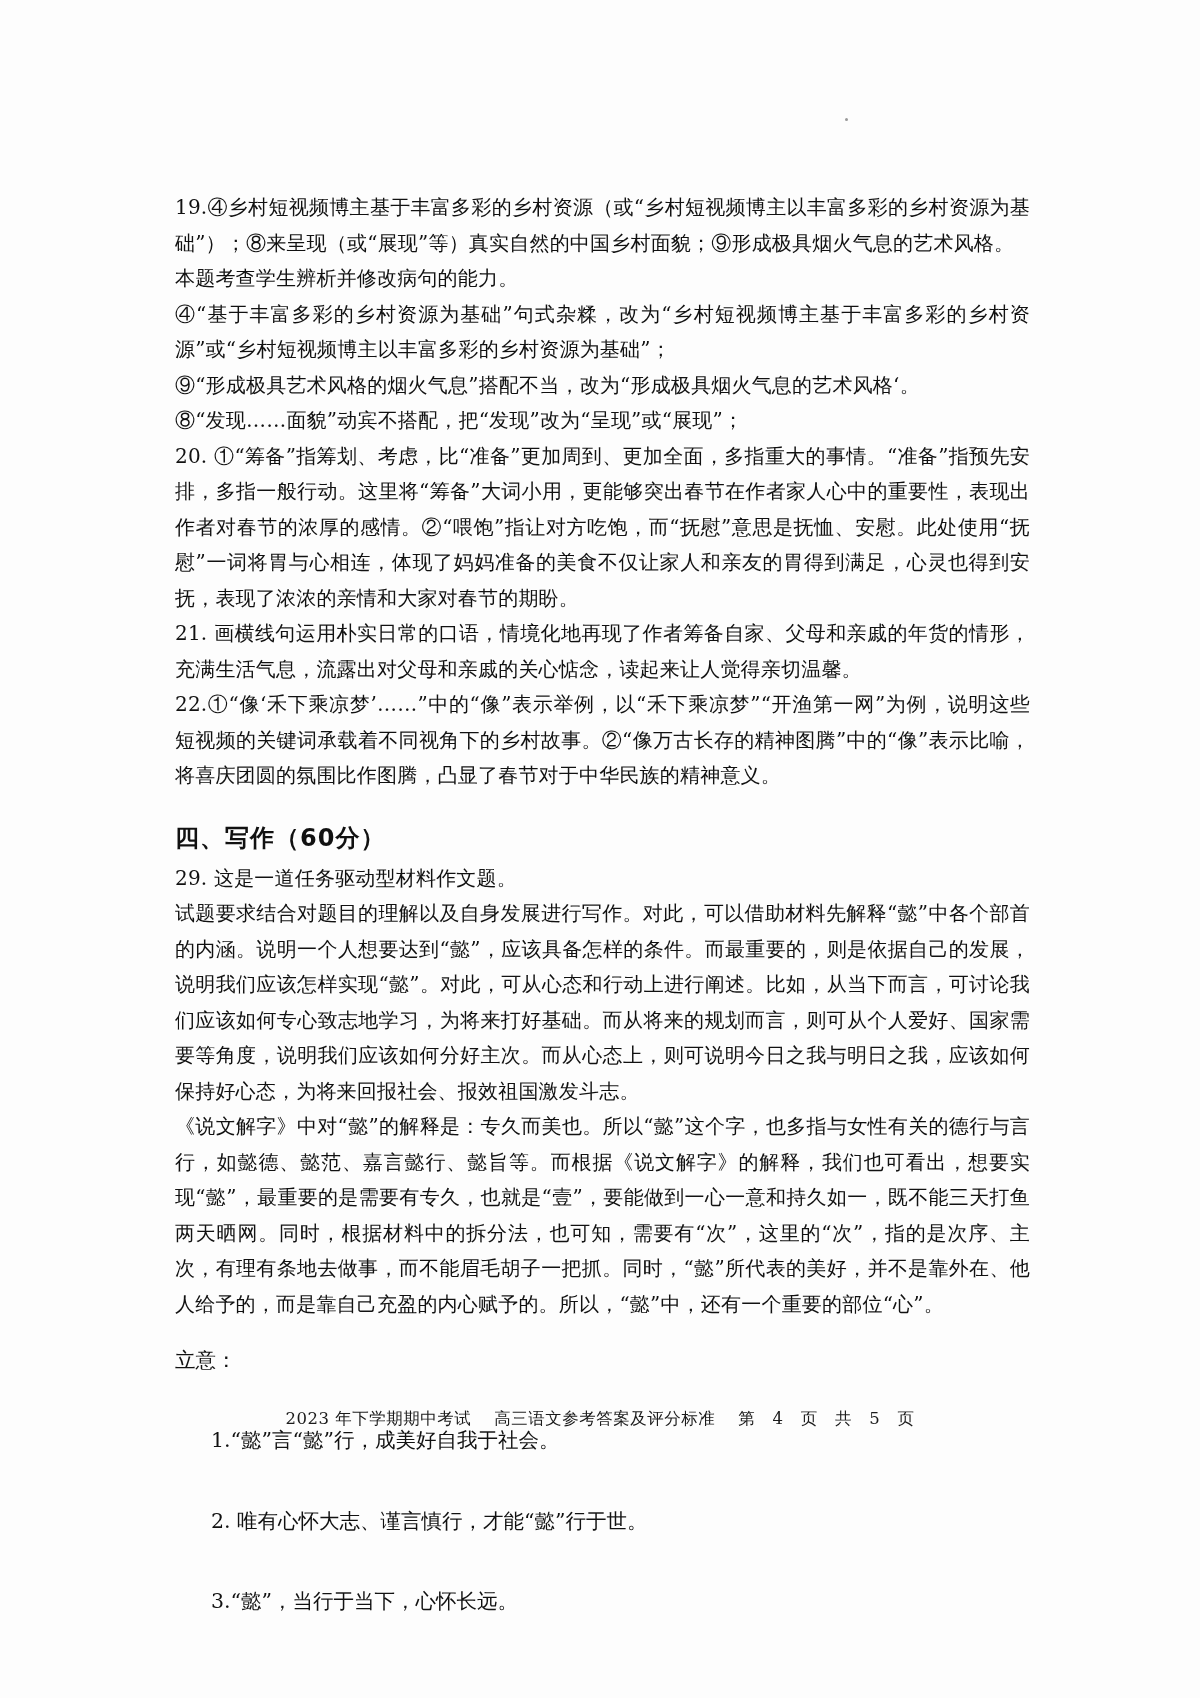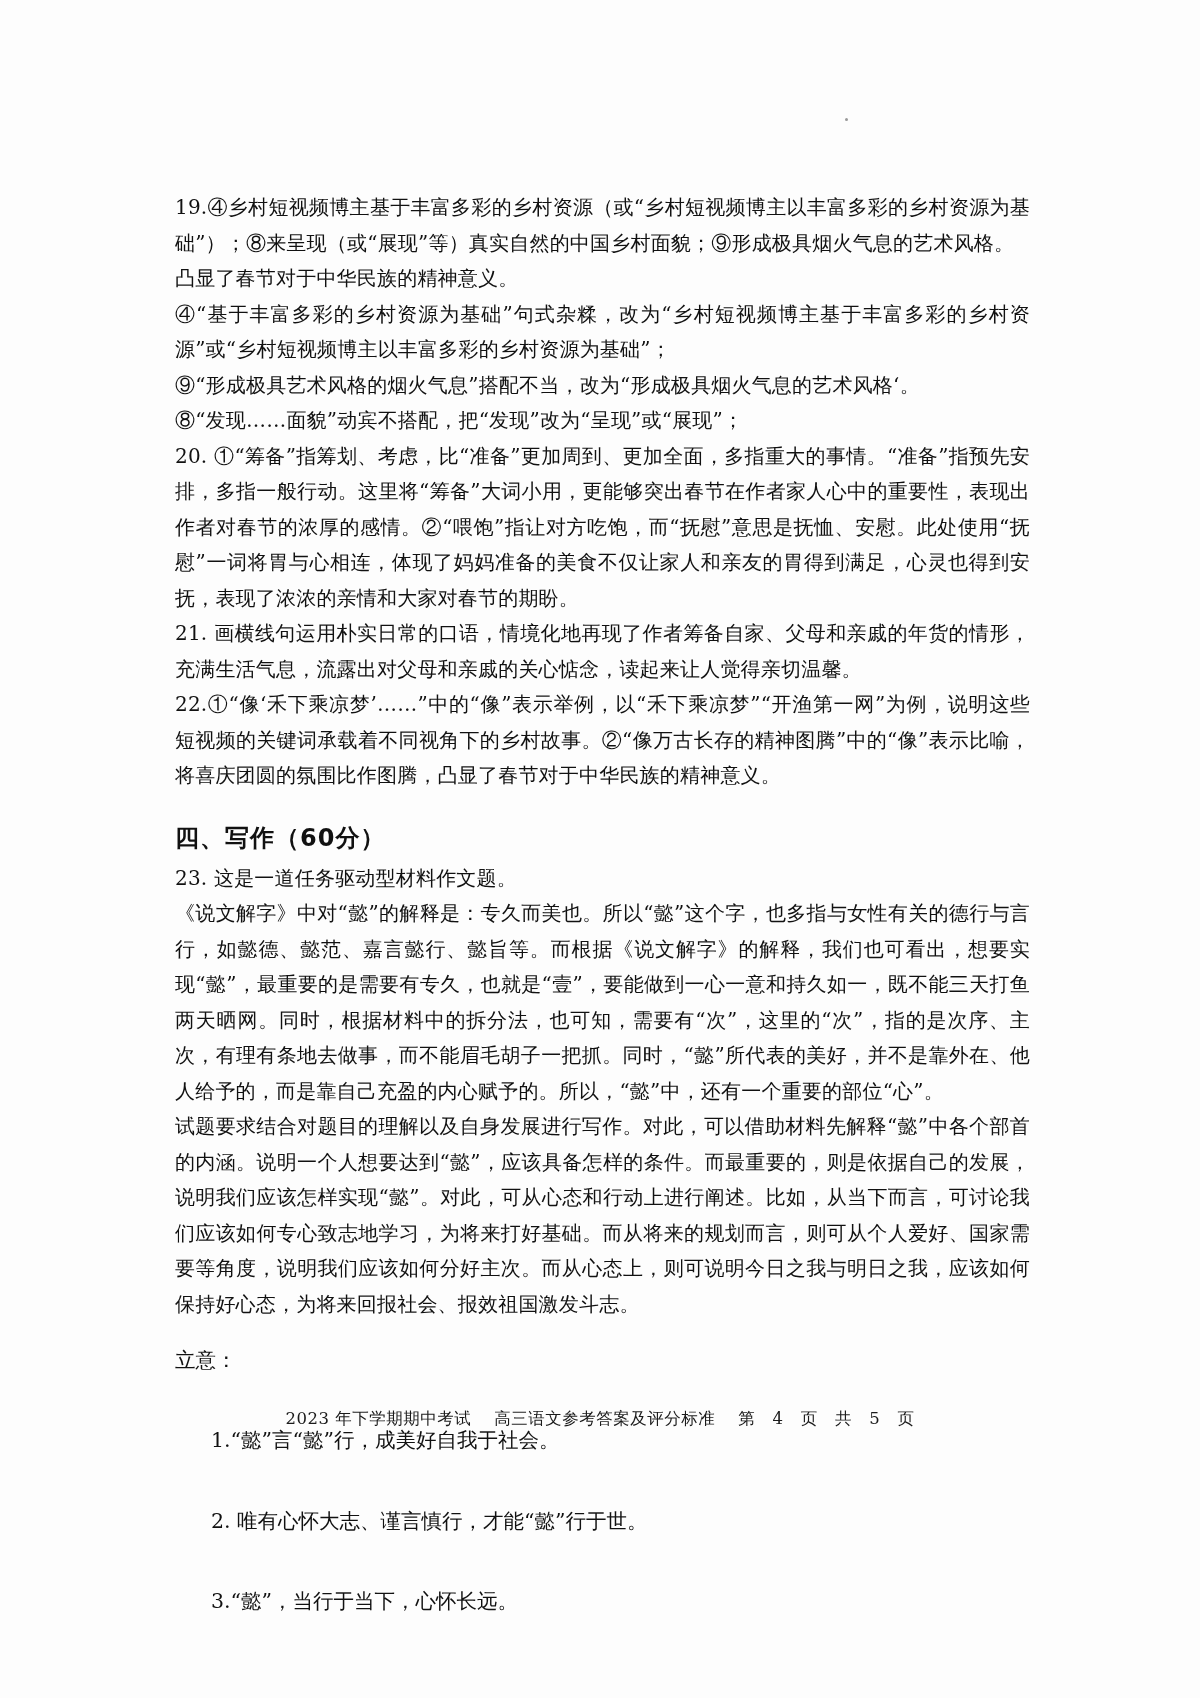--- a/index.html
+++ b/index.html
@@ -80,33 +80,33 @@
 </head>
 <body>
 
 <div class="page">
 
   <div class="dot-mark"></div>
 
   <div class="content">
 
     <p class="para">19.④乡村短视频博主基于丰富多彩的乡村资源（或“乡村短视频博主以丰富多彩的乡村资源为基础”）；⑧来呈现（或“展现”等）真实自然的中国乡村面貌；⑨形成极具烟火气息的艺术风格。</p>
-    <p class="para">凸显了春节对于中华民族的精神意义。</p>
+    <p class="para">本题考查学生辨析并修改病句的能力。</p>
     <p class="para">④“基于丰富多彩的乡村资源为基础”句式杂糅，改为“乡村短视频博主基于丰富多彩的乡村资源”或“乡村短视频博主以丰富多彩的乡村资源为基础”；</p>
     <p class="para">⑨“形成极具艺术风格的烟火气息”搭配不当，改为“形成极具烟火气息的艺术风格‘。</p>
     <p class="para">⑧“发现……面貌”动宾不搭配，把“发现”改为“呈现”或“展现”；</p>
     <p class="para">20. ①“筹备”指筹划、考虑，比“准备”更加周到、更加全面，多指重大的事情。“准备”指预先安排，多指一般行动。这里将“筹备”大词小用，更能够突出春节在作者家人心中的重要性，表现出作者对春节的浓厚的感情。②“喂饱”指让对方吃饱，而“抚慰”意思是抚恤、安慰。此处使用“抚慰”一词将胃与心相连，体现了妈妈准备的美食不仅让家人和亲友的胃得到满足，心灵也得到安抚，表现了浓浓的亲情和大家对春节的期盼。</p>
     <p class="para">21. 画横线句运用朴实日常的口语，情境化地再现了作者筹备自家、父母和亲戚的年货的情形，充满生活气息，流露出对父母和亲戚的关心惦念，读起来让人觉得亲切温馨。</p>
     <p class="para">22.①“像‘禾下乘凉梦’……”中的“像”表示举例，以“禾下乘凉梦”“开渔第一网”为例，说明这些短视频的关键词承载着不同视角下的乡村故事。②“像万古长存的精神图腾”中的“像”表示比喻，将喜庆团圆的氛围比作图腾，凸显了春节对于中华民族的精神意义。</p>
 
     <div class="sect-title">四、写作（60分）</div>
 
-    <p class="para">23. 这是一道任务驱动型材料作文题。</p>
+    <p class="para">29. 这是一道任务驱动型材料作文题。</p>
+    <p class="para">试题要求结合对题目的理解以及自身发展进行写作。对此，可以借助材料先解释“懿”中各个部首的内涵。说明一个人想要达到“懿”，应该具备怎样的条件。而最重要的，则是依据自己的发展，说明我们应该怎样实现“懿”。对此，可从心态和行动上进行阐述。比如，从当下而言，可讨论我们应该如何专心致志地学习，为将来打好基础。而从将来的规划而言，则可从个人爱好、国家需要等角度，说明我们应该如何分好主次。而从心态上，则可说明今日之我与明日之我，应该如何保持好心态，为将来回报社会、报效祖国激发斗志。</p>
     <p class="para">《说文解字》中对“懿”的解释是：专久而美也。所以“懿”这个字，也多指与女性有关的德行与言行，如懿德、懿范、嘉言懿行、懿旨等。而根据《说文解字》的解释，我们也可看出，想要实现“懿”，最重要的是需要有专久，也就是“壹”，要能做到一心一意和持久如一，既不能三天打鱼两天晒网。同时，根据材料中的拆分法，也可知，需要有“次”，这里的“次”，指的是次序、主次，有理有条地去做事，而不能眉毛胡子一把抓。同时，“懿”所代表的美好，并不是靠外在、他人给予的，而是靠自己充盈的内心赋予的。所以，“懿”中，还有一个重要的部位“心”。</p>
-    <p class="para">试题要求结合对题目的理解以及自身发展进行写作。对此，可以借助材料先解释“懿”中各个部首的内涵。说明一个人想要达到“懿”，应该具备怎样的条件。而最重要的，则是依据自己的发展，说明我们应该怎样实现“懿”。对此，可从心态和行动上进行阐述。比如，从当下而言，可讨论我们应该如何专心致志地学习，为将来打好基础。而从将来的规划而言，则可从个人爱好、国家需要等角度，说明我们应该如何分好主次。而从心态上，则可说明今日之我与明日之我，应该如何保持好心态，为将来回报社会、报效祖国激发斗志。</p>
 
     <p class="liyi-label">立意：</p>
     <p class="liyi-item">1.“懿”言“懿”行，成美好自我于社会。</p>
     <p class="liyi-item">2. 唯有心怀大志、谨言慎行，才能“懿”行于世。</p>
     <p class="liyi-item">3.“懿”，当行于当下，心怀长远。</p>
 
   </div>
 
   <div class="footer">
     <span>2023 年下学期期中考试</span>

